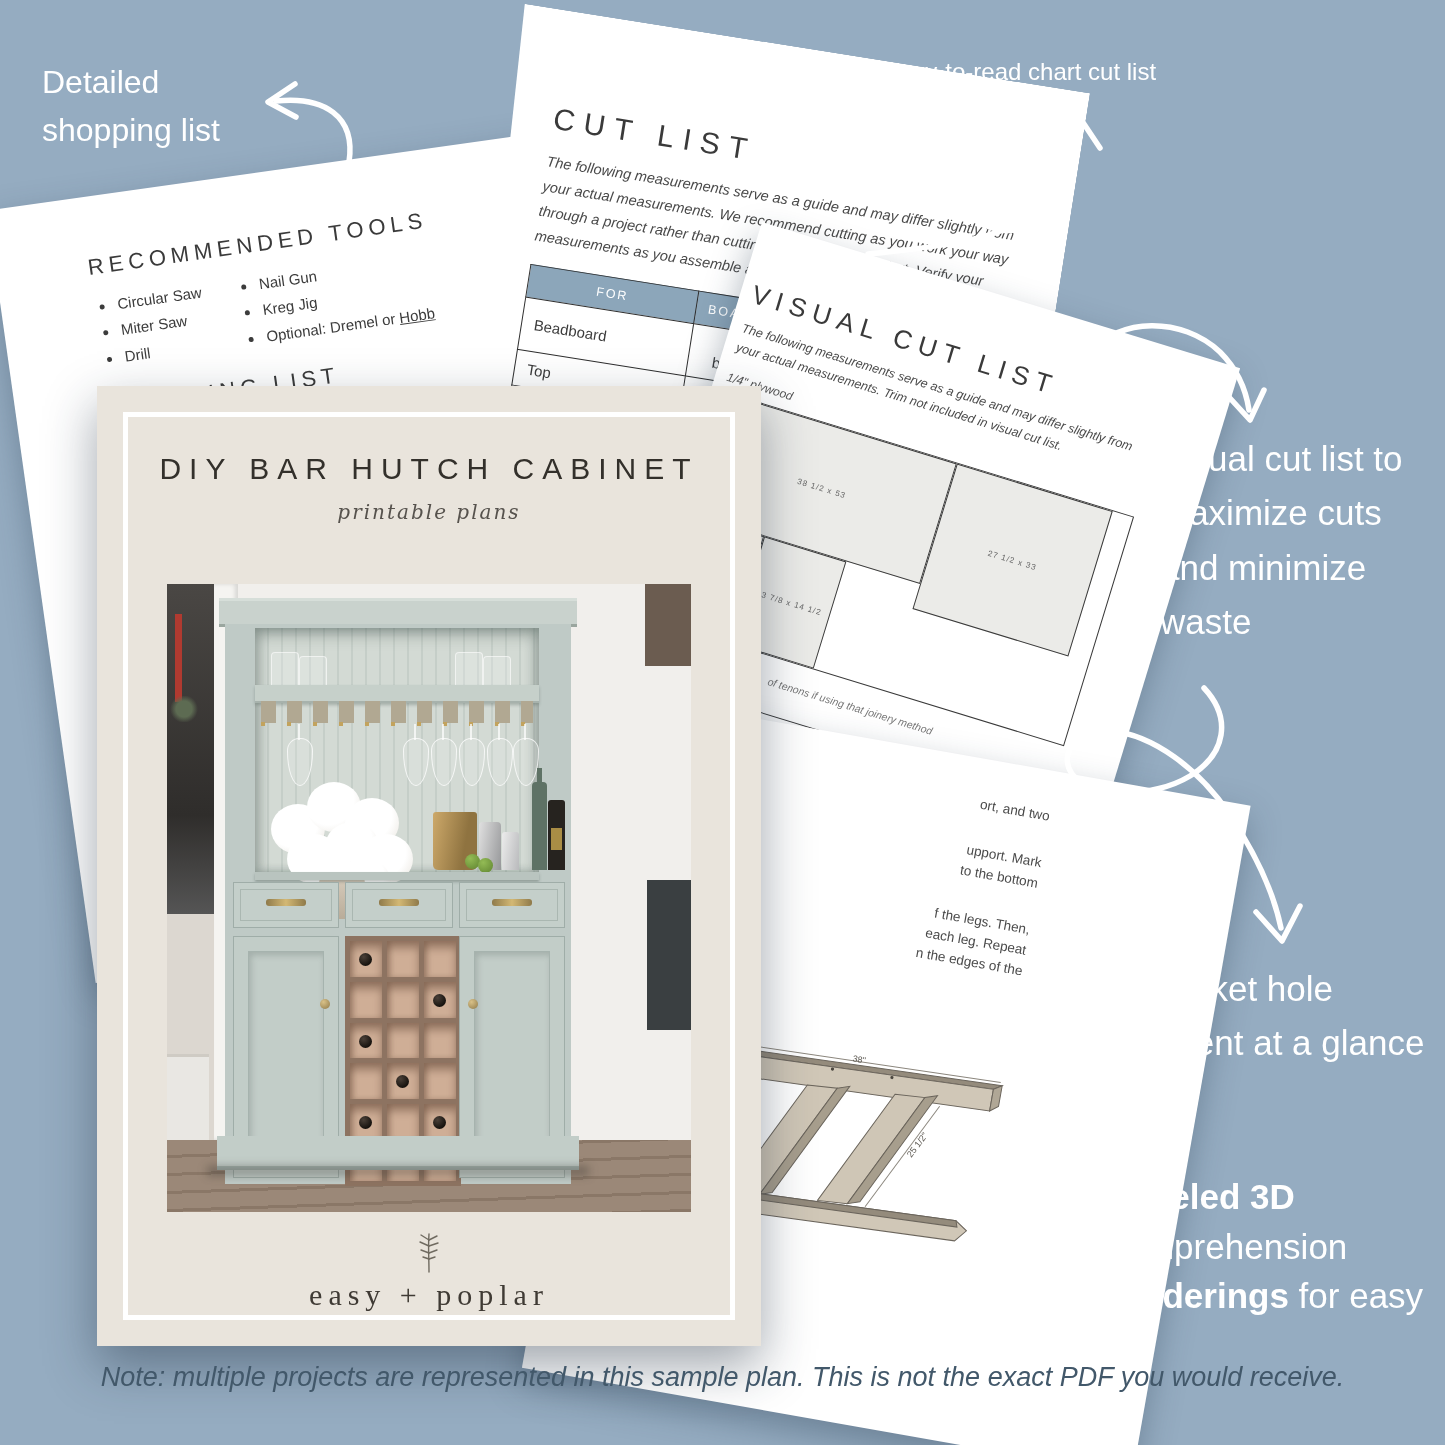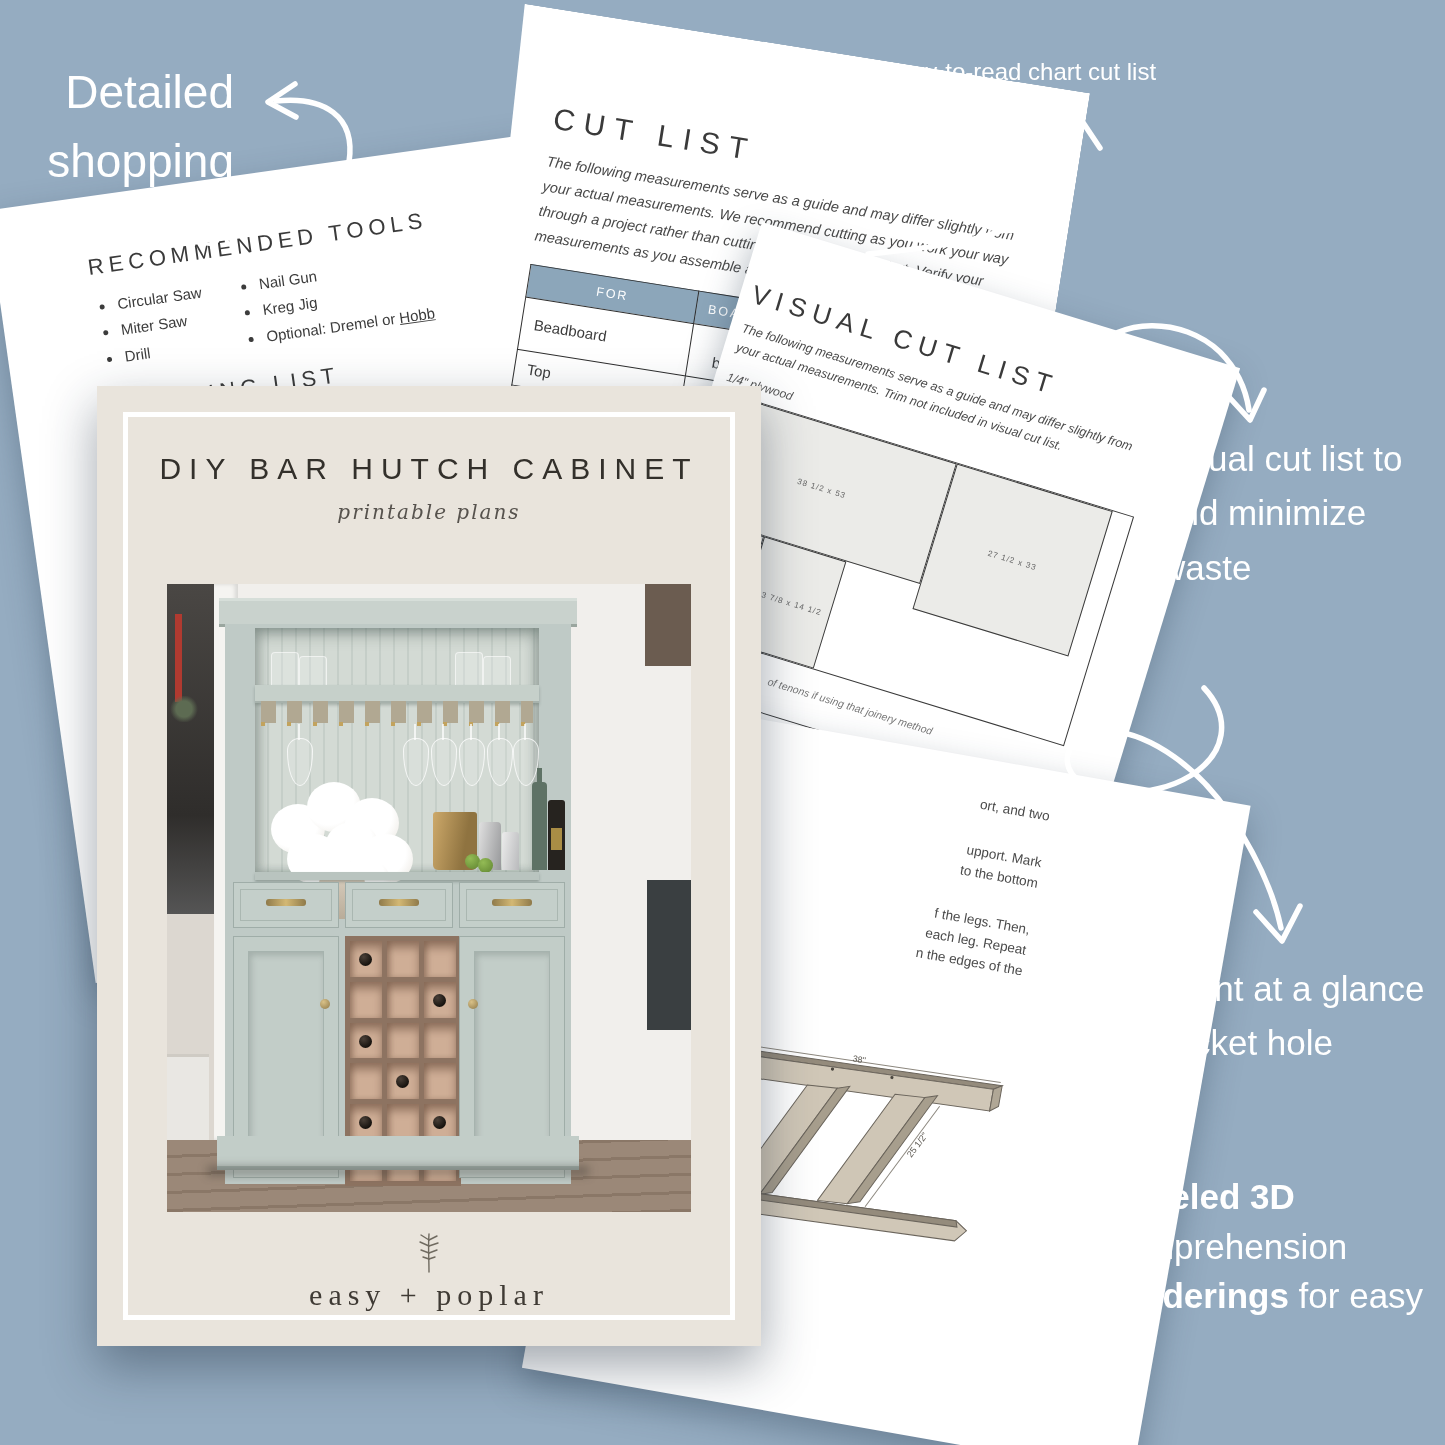--- a/index.html
+++ b/index.html
@@ -129,21 +129,21 @@
   .cubby div{position:relative;background:#cfae96;box-shadow:inset 0 7px 8px rgba(60,35,20,.38),inset 3px 0 5px rgba(60,35,20,.2);}
   .cubby .wine:after{content:"";position:absolute;left:50%;top:50%;width:13px;height:13px;margin:-6px 0 0 -7px;
         border-radius:50%;background:radial-gradient(circle at 35% 30%,#4a4038,#17130f 70%);}
   .ph-base{left:50px;top:552px;width:362px;height:30px;background:#c2cdc8;border-bottom:4px solid #a3b0ab;}
   .ph-shadow{left:40px;top:582px;width:382px;height:10px;background:rgba(50,45,40,.35);filter:blur(4px);}
 
   
   .ann{position:absolute;color:#fff;z-index:20;}
   .ann ul{margin:0;padding:0;}
   .ann li{list-style:none;}
-  .annDetailed{left:24px;top:58px;width:210px;text-align:right;font-size:46px;line-height:1.5;}
+  .annDetailed{left:42px;top:58px;width:210px;text-align:left;font-size:32px;line-height:1.5;}
   .annChart{left:884px;top:58px;font-size:24px;}
   .annVisual{left:1160px;top:432px;font-size:35px;line-height:1.55;}
   .annPocket{left:1082px;top:962px;font-size:35px;line-height:1.55;}
   .annRender{left:1108px;top:1172px;font-size:35px;line-height:1.42;}
   .annRender .b{font-weight:bold;}
   .footer-note{position:absolute;left:0;right:0;top:1362px;text-align:center;font-size:27px;
                font-style:italic;color:#42586a;z-index:20;}
   .arrows{position:absolute;inset:0;z-index:19;pointer-events:none;}
 
   
@@ -457,28 +457,30 @@
   <div class="ann annDetailed">
     <ul>
         <li>Detailed</li>
         <li>shopping list</li>
       </ul>
   </div>
   <div class="ann annChart">Easy-to-read chart cut list</div>
   <div class="ann annVisual">
     <ul>
         <li>Visual cut list to</li>
+        <li>maximize  cuts</li>
         <li>and minimize waste</li>
       </ul>
   </div>
   <div class="ann annPocket">
     <ul>
+        <li>See pocket hole</li>
         <li>placement at a glance</li>
-        <li>See pocket hole</li>
       </ul>
   </div>
   <div class="ann annRender">
     <div><span class="b">Labeled 3D</span></div>
     <div><span>comprehension</span></div>
     <div><span class="b">renderings</span><span> for easy</span></div>
   </div>
 
+  <div class="footer-note">Note: multiple projects are represented in this sample plan. This is not the exact PDF you would receive.</div>
 </div>
 
 </body></html>

